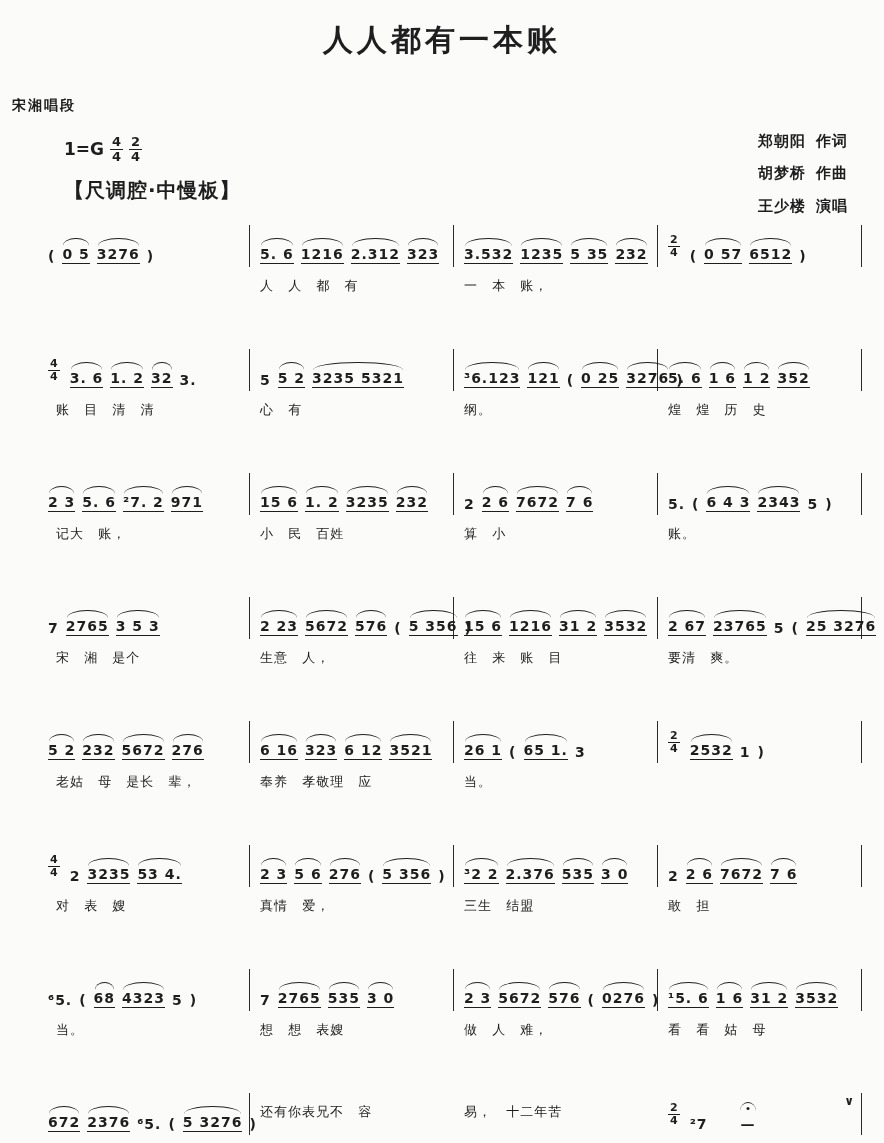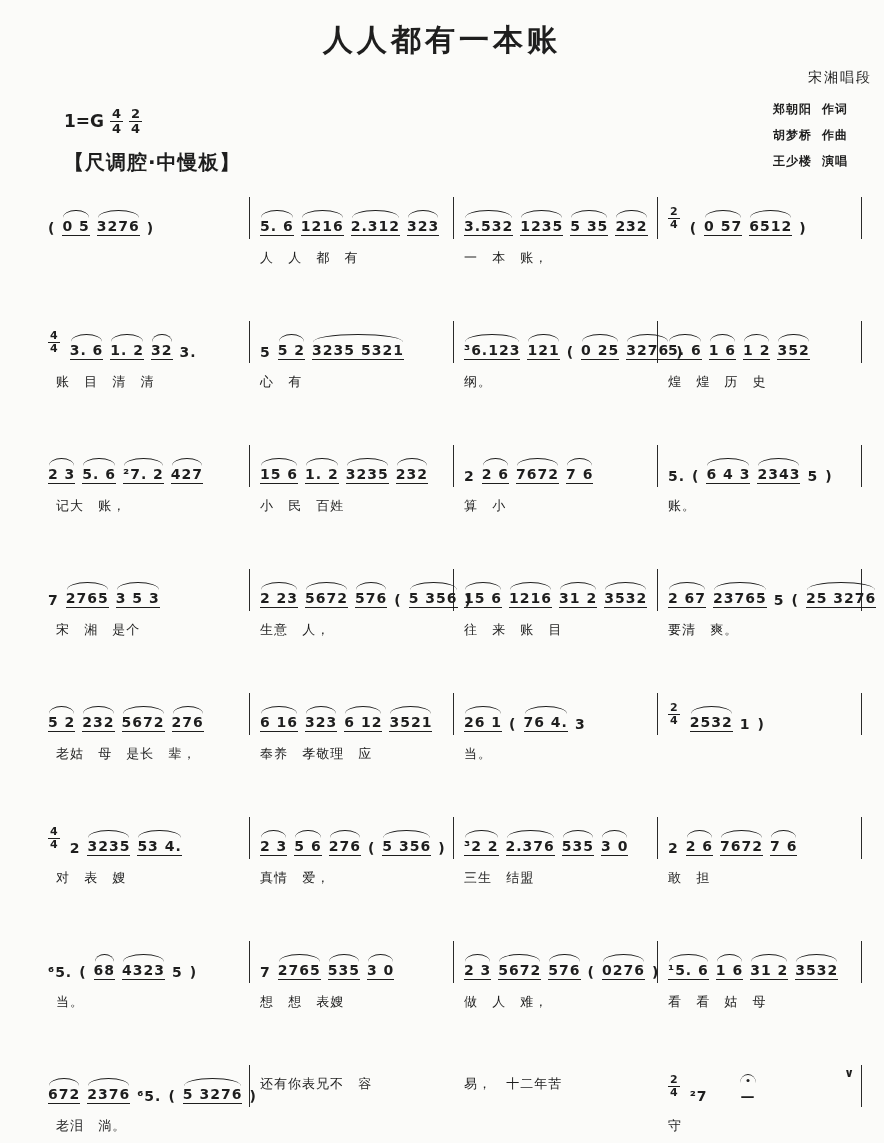--- a/index.html
+++ b/index.html
@@ -1,31 +1,31 @@
 <!DOCTYPE html>
 <html><head>
 <meta charset="utf-8">
 <style>
   * { margin:0; padding:0; box-sizing:border-box; }
   html,body { width:884px; height:1143px; background:#fbfbf9; color:#1e1e1e;
               font-family:"DejaVu Sans", sans-serif; overflow:hidden; }
   .page { width:884px; height:1143px; padding:14px 12px 0 12px; position:relative; }
 
   .title { text-align:center; font-size:30px; font-weight:900; letter-spacing:4px; margin-top:6px; }
-  .subtitle { text-align:right; font-size:14px; font-weight:normal; letter-spacing:2px; margin-top:8px; }
+  .subtitle { text-align:left; font-size:14px; font-weight:bold; letter-spacing:2px; margin-top:36px; }
 
   .meta-row { display:flex; justify-content:space-between; align-items:flex-start;
               padding:0 24px 0 52px; margin-top:10px; height:86px; }
   .key-block { padding-top:10px; }
   .key-line { font-size:17px; font-weight:bold; display:flex; align-items:center; gap:6px; }
   .frac { display:inline-flex; flex-direction:column; align-items:center; font-size:13px;
           font-weight:bold; line-height:1.05; }
   .frac .ft { border-bottom:1.6px solid #1e1e1e; padding:0 2px; }
   .tempo { font-size:20px; font-weight:bold; margin-top:14px; letter-spacing:1px; }
-  .credits { text-align:right; font-size:12px; font-weight:bold; line-height:2.15; letter-spacing:1px; }
+  .credits { text-align:right; font-size:15px; font-weight:bold; line-height:2.15; letter-spacing:1px; }
   .credit-row .role { margin-left:10px; }
 
   .score { padding:14px 10px 0 34px; }
   .system { display:flex; margin-bottom:54px; }
   .system:last-child { margin-bottom:0; }
   .measure { flex:1 1 0; min-width:0; }
   .notes-row { display:flex; align-items:flex-end; gap:7px; height:42px;
                padding:0 6px 3px 10px; border-right:1.7px solid #2a2a2a; position:relative; }
   .measure:first-child .notes-row { padding-left:2px; }
 
@@ -172,21 +172,21 @@
           </div>
           <div class="lyric-row">煌 煌 历 史</div>
         </div>
       </div>
       <div class="system">
         <div class="measure">
           <div class="notes-row">
             <div class="tok beam">2 3</div>
             <div class="tok beam">5. 6</div>
             <div class="tok beam">²7. 2</div>
-            <div class="tok beam">427</div>
+            <div class="tok beam">971</div>
           </div>
           <div class="lyric-row">记大 账，</div>
         </div>
         <div class="measure">
           <div class="notes-row">
             <div class="tok beam">15 6</div>
             <div class="tok beam">1. 2</div>
             <div class="tok beam">3235</div>
             <div class="tok beam">232</div>
           </div>
@@ -270,21 +270,21 @@
             <div class="tok beam">323</div>
             <div class="tok beam">6 12</div>
             <div class="tok beam">3521</div>
           </div>
           <div class="lyric-row">奉养 孝敬理 应</div>
         </div>
         <div class="measure">
           <div class="notes-row">
             <div class="tok beam">26 1</div>
             <div class="tok paren">(</div>
-            <div class="tok beam">76 4.</div>
+            <div class="tok beam">65 1.</div>
             <div class="tok">3</div>
           </div>
           <div class="lyric-row">当。</div>
         </div>
         <div class="measure">
           <div class="notes-row">
             <div class="ts">
               <div class="ts-top">2</div>
               <div class="ts-bot">4</div>
             </div>

